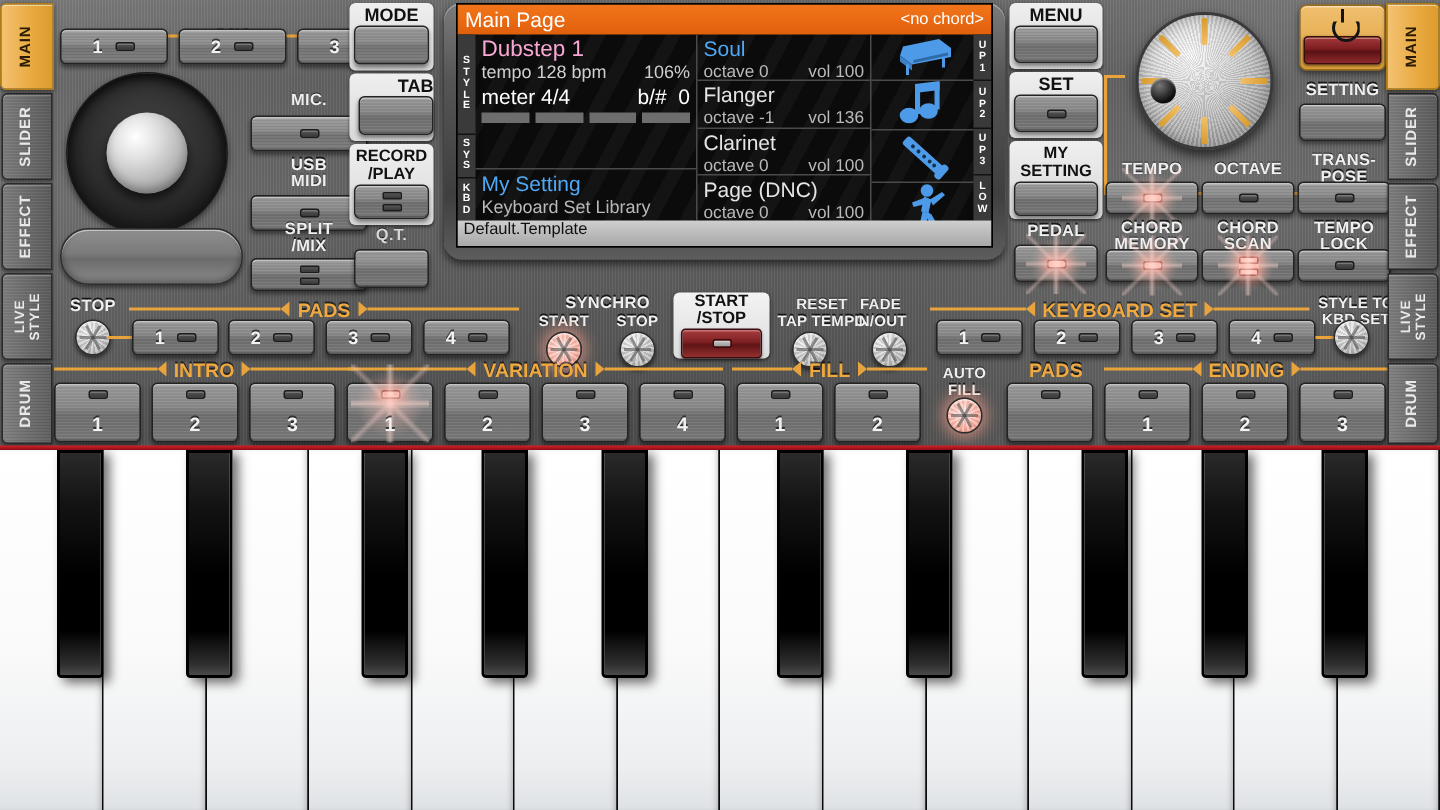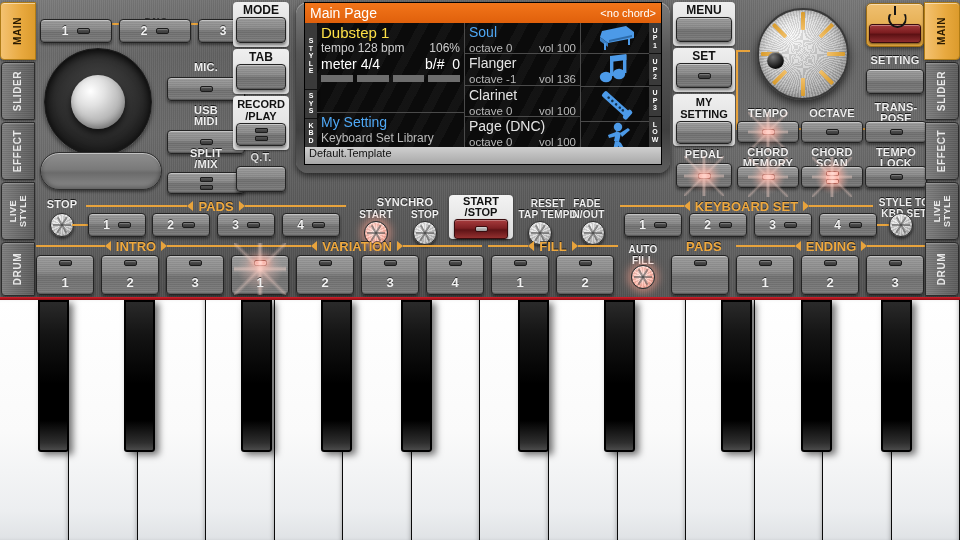--- a/index.html
+++ b/index.html
@@ -128,21 +128,21 @@
   .lcdgrid{ position:absolute; left:0; right:0; top:20px; bottom:17px; display:flex; z-index:2;}
   .railcol{ width:12px; background:#3a3a3a; display:flex; flex-direction:column;}
   .railseg{ flex:1; display:flex; flex-direction:column; align-items:center; justify-content:center;
     color:#fff; font-size:7px; font-weight:bold; line-height:7.5px; border-bottom:1px solid #111;}
   .railseg:last-child{ border-bottom:none; }
   .leftcol{ width:148px; display:flex; flex-direction:column; }
   .midcol{ flex:1; display:flex; flex-direction:column; }
   .iconcol{ width:68px; display:flex; flex-direction:column; }
   .cell{ border-right:1px solid #4a4a4a; border-bottom:1px solid #4a4a4a; padding:1px 4px;
     position:relative; overflow:hidden; }
-  .c1{ color:#fde047; font-size:15px; line-height:17px; }
+  .c1{ color:#f9a8d4; font-size:15px; line-height:17px; }
   .c2{ color:#cfcfcf; font-size:12px; line-height:15px; display:flex; justify-content:space-between;}
   .c3{ color:#fff; font-size:14px; line-height:17px; display:flex; justify-content:space-between;}
   .meterrow{ display:flex; gap:4px; margin-top:2px; }
   .meterrow i{ display:block; flex:1; height:7px; background:#6d6d6d; }
   .sname{ font-size:14px; line-height:17px; }
   .ssub{ color:#b9b9b9; font-size:12px; line-height:15px; }
   .trkname{ font-size:14px; line-height:17px; }
   .trksub{ color:#b9b9b9; font-size:11.5px; line-height:15px; display:flex; justify-content:space-between;}
   .iconcell{ flex:1; border-bottom:1px solid #4a4a4a; display:flex; align-items:center; justify-content:center;}
   .iconcell:last-child{ border-bottom:none; }
@@ -351,21 +351,21 @@
     <span class="led stack">
         <i></i>
         <i></i>
       </span>
   </div>
 
   <div class="framed" style="left:233px;top:2px;width:56px;height:45px;">
     <div class="t">MODE</div>
     <div class="btn" style="position:relative;left:0;top:1px;width:50px;height:26px;"></div>
   </div>
-  <div class="framed" style="left:233px;top:49px;width:56px;height:45px;">
+  <div class="framed" style="left:233px;top:49px;width:56px;height:45px;align-items:flex-end;">
     <div class="t">TAB</div>
     <div class="btn" style="position:relative;left:0;top:1px;width:50px;height:26px;"></div>
   </div>
   <div class="framed" style="left:233px;top:96px;width:56px;height:54px;">
     <div class="t" style="white-space:pre-line;font-size:11px;">RECORD
 /PLAY</div>
     <div class="btn" style="position:relative;left:0;top:1px;width:50px;height:23px;">
       <span class="led stack">
           <i></i>
           <i></i>

